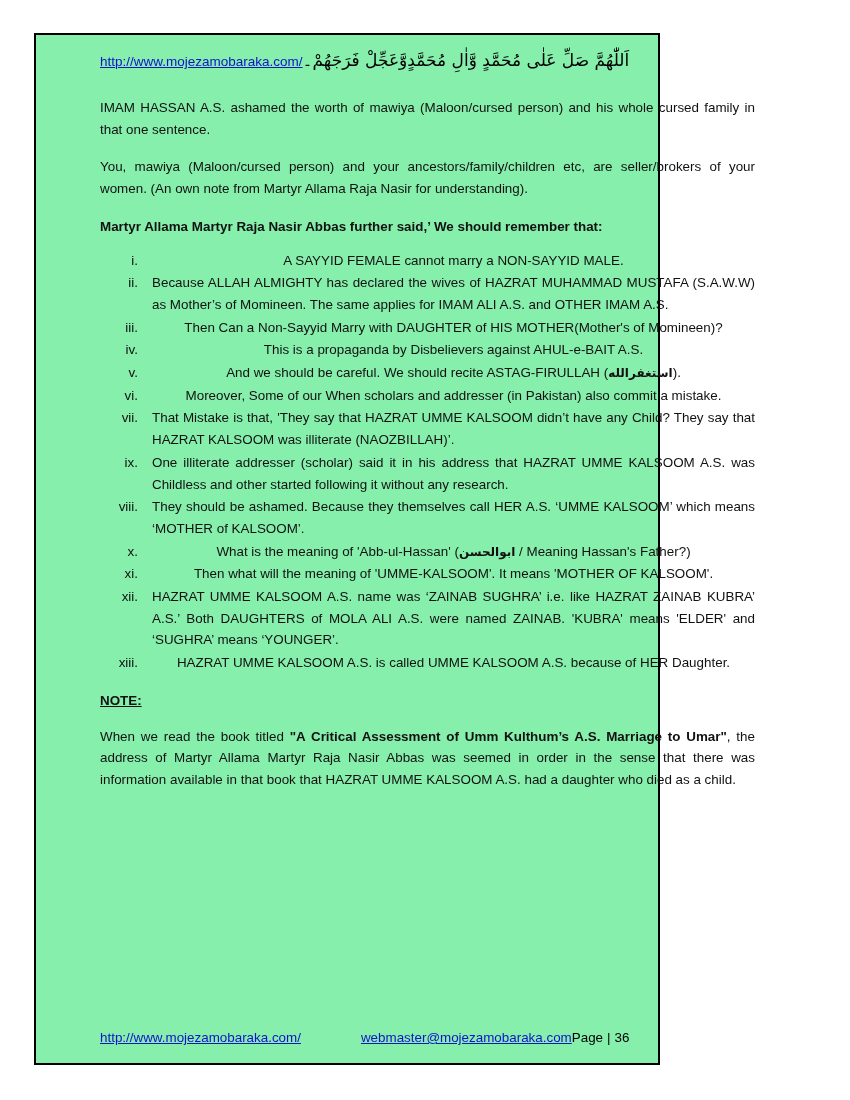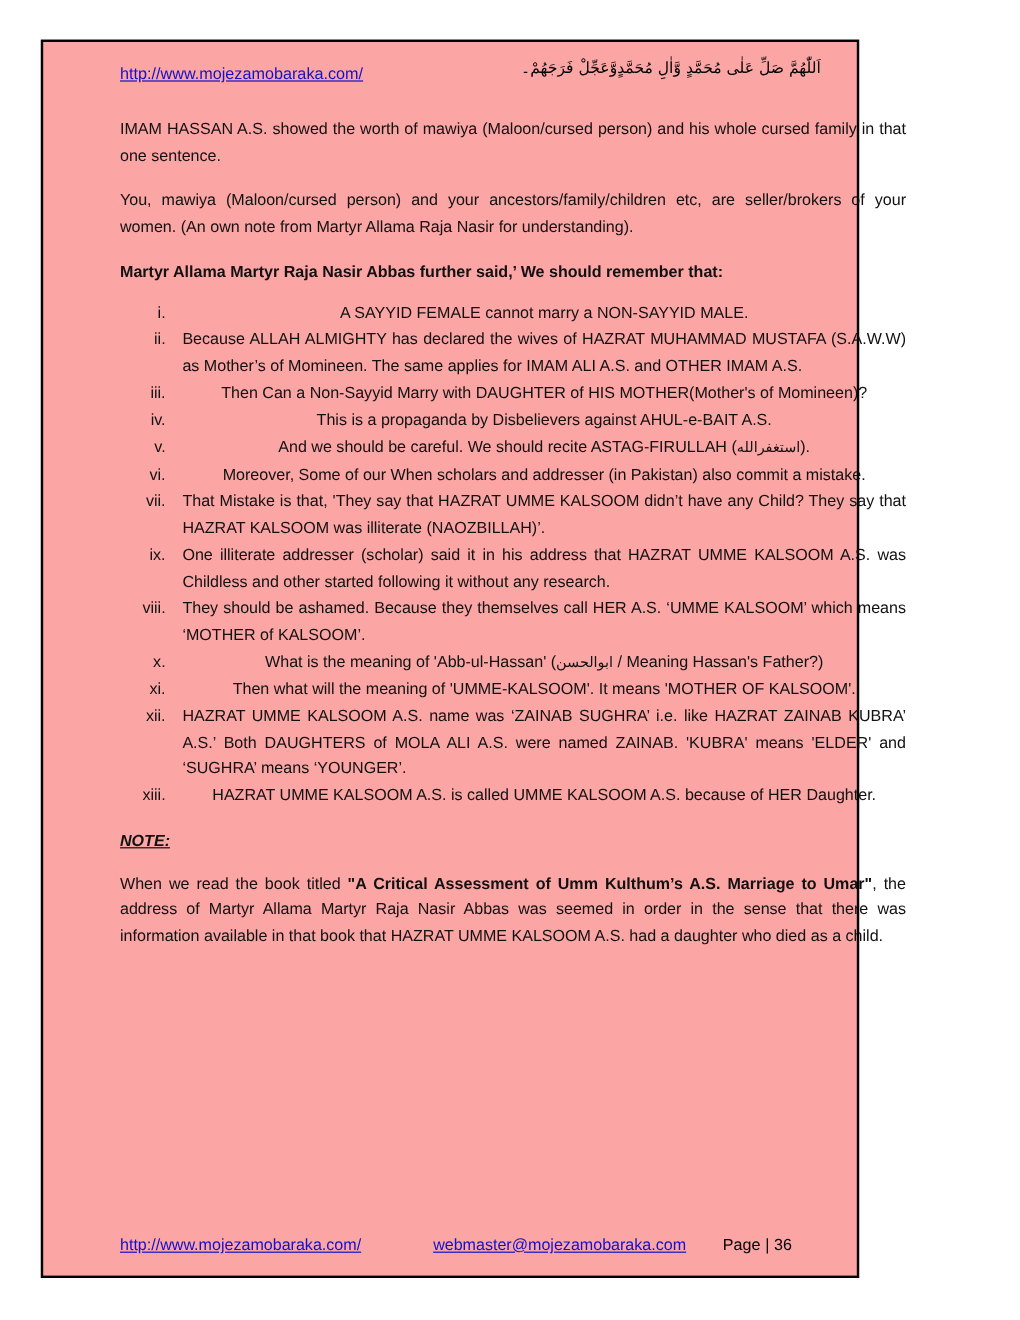--- a/index.html
+++ b/index.html
@@ -13,25 +13,25 @@
     height: 1100px;
     font-family: "Liberation Sans", sans-serif;
     color: #000000;
     overflow: hidden;
   }
 
   .page {
     position: absolute;
     left: 34px;
     top: 33px;
-    width: 682px;
+    width: 626px;
     height: 1032px;
     border: 2px solid #000000;
     box-sizing: border-box;
-    background: #fca5a5;
+    background: #86efac;
   }
 
   .page-inner {
     position: relative;
     width: 100%;
     height: 100%;
   }
 
   
   .doc-header {
@@ -49,21 +49,21 @@
   .hdr-link {
     font-size: 13.5px;
     color: #1111cc;
     text-decoration: underline;
     white-space: nowrap;
     line-height: 1.3;
     padding-top: 4px;
   }
   .hdr-arabic {
     font-family: "DejaVu Sans", sans-serif;
-    font-size: 13px;
+    font-size: 17px;
     direction: rtl;
     unicode-bidi: bidi-override;
     color: #000000;
     white-space: nowrap;
     line-height: 1.35;
     letter-spacing: 0.2px;
   }
 
   
   .content {
@@ -116,28 +116,28 @@
     font-size: 13.4px;
     line-height: 1.62;
   }
   .roman-text.nojust { text-align: center; }
 
   .ar-inline {
     font-family: "DejaVu Sans", sans-serif;
     direction: rtl;
     unicode-bidi: embed;
     font-size: 12px;
+    font-weight: bold;
   }
 
   
   .note-head {
     font-weight: bold;
     text-decoration: underline;
     margin: 8px 0 14px 0;
-    font-style: italic;
   }
   .book-title { font-weight: bold; }
 
   
   .doc-footer {
     position: absolute;
     left: 0;
     bottom: 18px;
     width: 100%;
     padding: 0 36px 0 64px;
@@ -167,21 +167,21 @@
 <div class="page">
 <div class="page-inner">
 
   <div class="doc-header">
     <a class="hdr-link" href="#">http://www.mojezamobaraka.com/</a>
     <div class="hdr-arabic">اَللّٰهُمَّ صَلِّ عَلٰى مُحَمَّدٍ وَّاٰلِ مُحَمَّدٍوَّعَجِّلْ فَرَجَهُمْ۔</div>
   </div>
 
   <div class="content">
 
-    <p class="para">IMAM HASSAN A.S. showed the worth of mawiya (Maloon/cursed person) and his whole cursed family in that one sentence.</p>
+    <p class="para">IMAM HASSAN A.S. ashamed the worth of mawiya (Maloon/cursed person) and his whole cursed family in that one sentence.</p>
 
     <p class="para">You, mawiya (Maloon/cursed person) and your ancestors/family/children etc, are seller/brokers of your women. (An own note from Martyr Allama Raja Nasir for understanding).</p>
 
     <p class="lead-bold">Martyr Allama Martyr Raja Nasir Abbas further said,’ We should remember that:</p>
 
     <ol class="roman-list">
 
       <li class="roman-item">
         <span class="roman-marker">i.</span>
         <span class="roman-text nojust">A SAYYID FEMALE cannot marry a NON-SAYYID MALE.</span>

